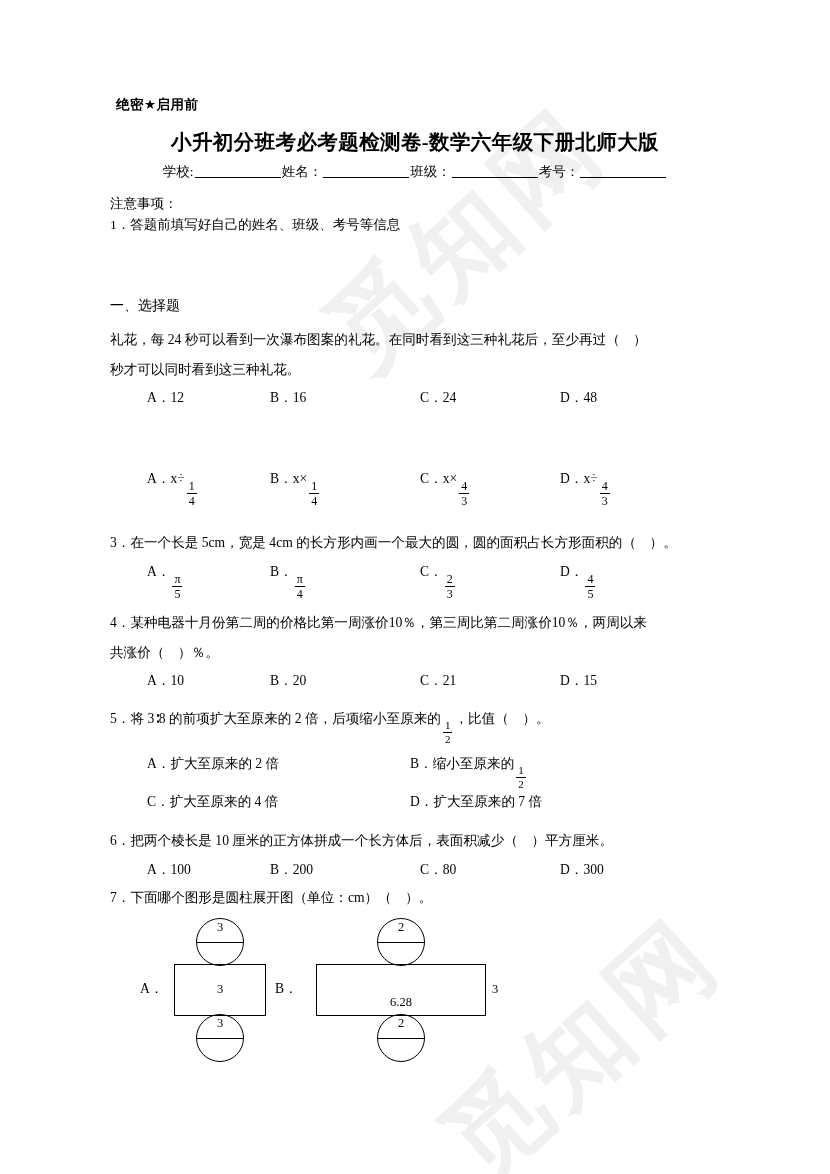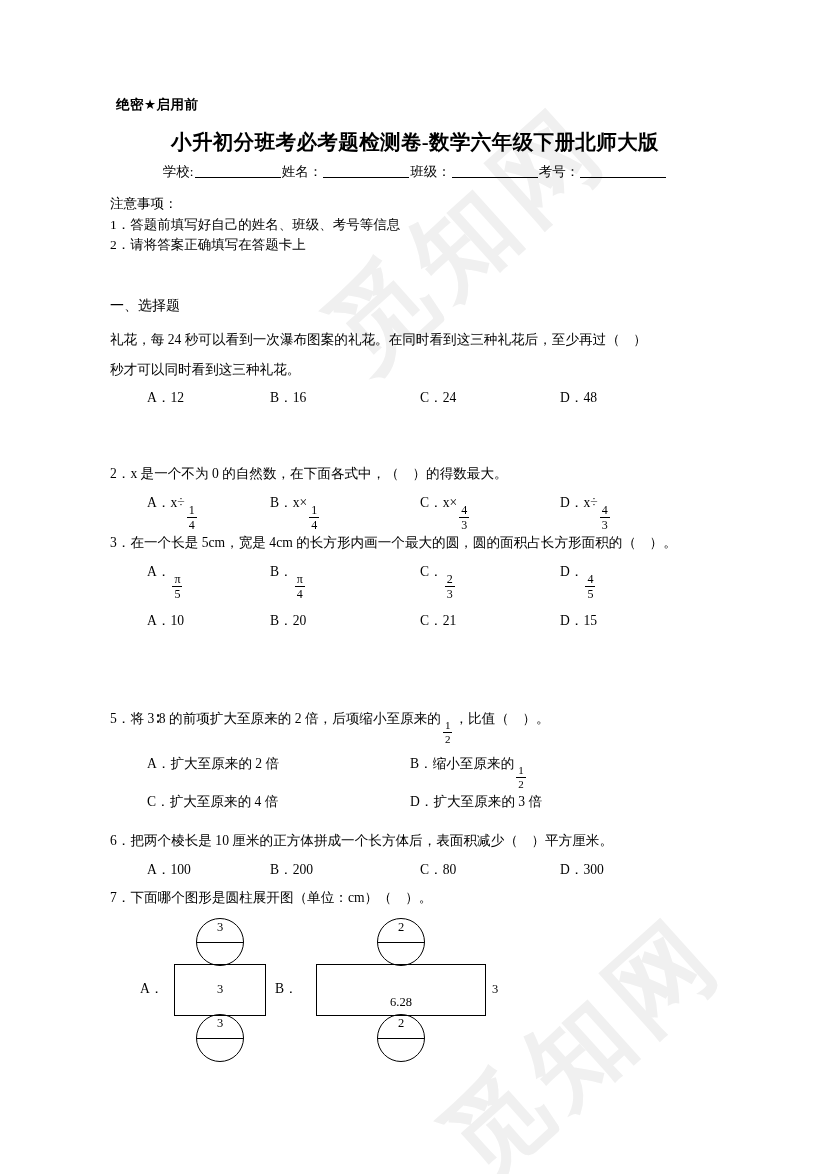--- a/index.html
+++ b/index.html
@@ -115,40 +115,38 @@
 
     <div class="doc-title">小升初分班考必考题检测卷-数学六年级下册北师大版</div>
 
     <div class="idline">
       <span>学校:</span><span class="blank"></span><span>姓名：</span><span class="blank"></span><span>班级：</span><span class="blank"></span><span>考号：</span><span class="blank"></span>
     </div>
 
     <div class="notice">
       <div>注意事项：</div>
       <div>1．答题前填写好自己的姓名、班级、考号等信息</div>
-      <div>2．请将答案正确填写在答题卡上</div>
     </div>
 
     <div class="sec-title">一、选择题</div>
 
     <div class="q" style="top:325px;">
       <div class="stem">
         <div>礼花，每 24 秒可以看到一次瀑布图案的礼花。在同时看到这三种礼花后，至少再过（　）</div>
         <div>秒才可以同时看到这三种礼花。</div>
       </div>
       <div class="opts">
         <span class="opt o-a">A．12</span>
         <span class="opt o-b">B．16</span>
         <span class="opt o-c">C．24</span>
         <span class="opt o-d">D．48</span>
       </div>
     </div>
 
     <div class="q" style="top:462px;">
-      <div class="stem tight">2．x 是一个不为 0 的自然数，在下面各式中，（　）的得数最大。</div>
       <div class="opts" style="height:34px;margin-top:8px;">
         <span class="opt o-a">
           <span>A．</span><span>x÷</span><span class="frac">
               <span class="num">1</span>
               <span class="den">4</span>
             </span>
         </span>
         <span class="opt o-b">
           <span>B．</span><span>x×</span><span class="frac">
               <span class="num">1</span>
@@ -194,20 +192,24 @@
         <span class="opt o-d">
           <span>D．</span><span class="frac">
               <span class="num">4</span>
               <span class="den">5</span>
             </span>
         </span>
       </div>
     </div>
 
     <div class="q" style="top:608px;">
+      <div class="stem">
+        <div>4．某种电器十月份第二周的价格比第一周涨价10％，第三周比第二周涨价10％，两周以来</div>
+        <div>共涨价（　）％。</div>
+      </div>
       <div class="opts">
         <span class="opt o-a">A．10</span>
         <span class="opt o-b">B．20</span>
         <span class="opt o-c">C．21</span>
         <span class="opt o-d">D．15</span>
       </div>
     </div>
 
     <div class="q" style="top:707px;">
       <div class="stem tight">
@@ -221,21 +223,21 @@
           <span class="p-a">A．扩大至原来的 2 倍</span>
           <span class="p-b">
             <span>B．缩小至原来的</span><span class="frac small">
                 <span class="num">1</span>
                 <span class="den">2</span>
               </span>
           </span>
         </div>
         <div class="row2">
           <span class="p-a">C．扩大至原来的 4 倍</span>
-          <span class="p-b">D．扩大至原来的 3 倍</span>
+          <span class="p-b">D．扩大至原来的 7 倍</span>
         </div>
       </div>
     </div>
 
     <div class="q" style="top:829px;">
       <div class="stem tight">6．把两个棱长是 10 厘米的正方体拼成一个长方体后，表面积减少（　）平方厘米。</div>
       <div class="opts" style="margin-top:8px;">
         <span class="opt o-a">A．100</span>
         <span class="opt o-b">B．200</span>
         <span class="opt o-c">C．80</span>

